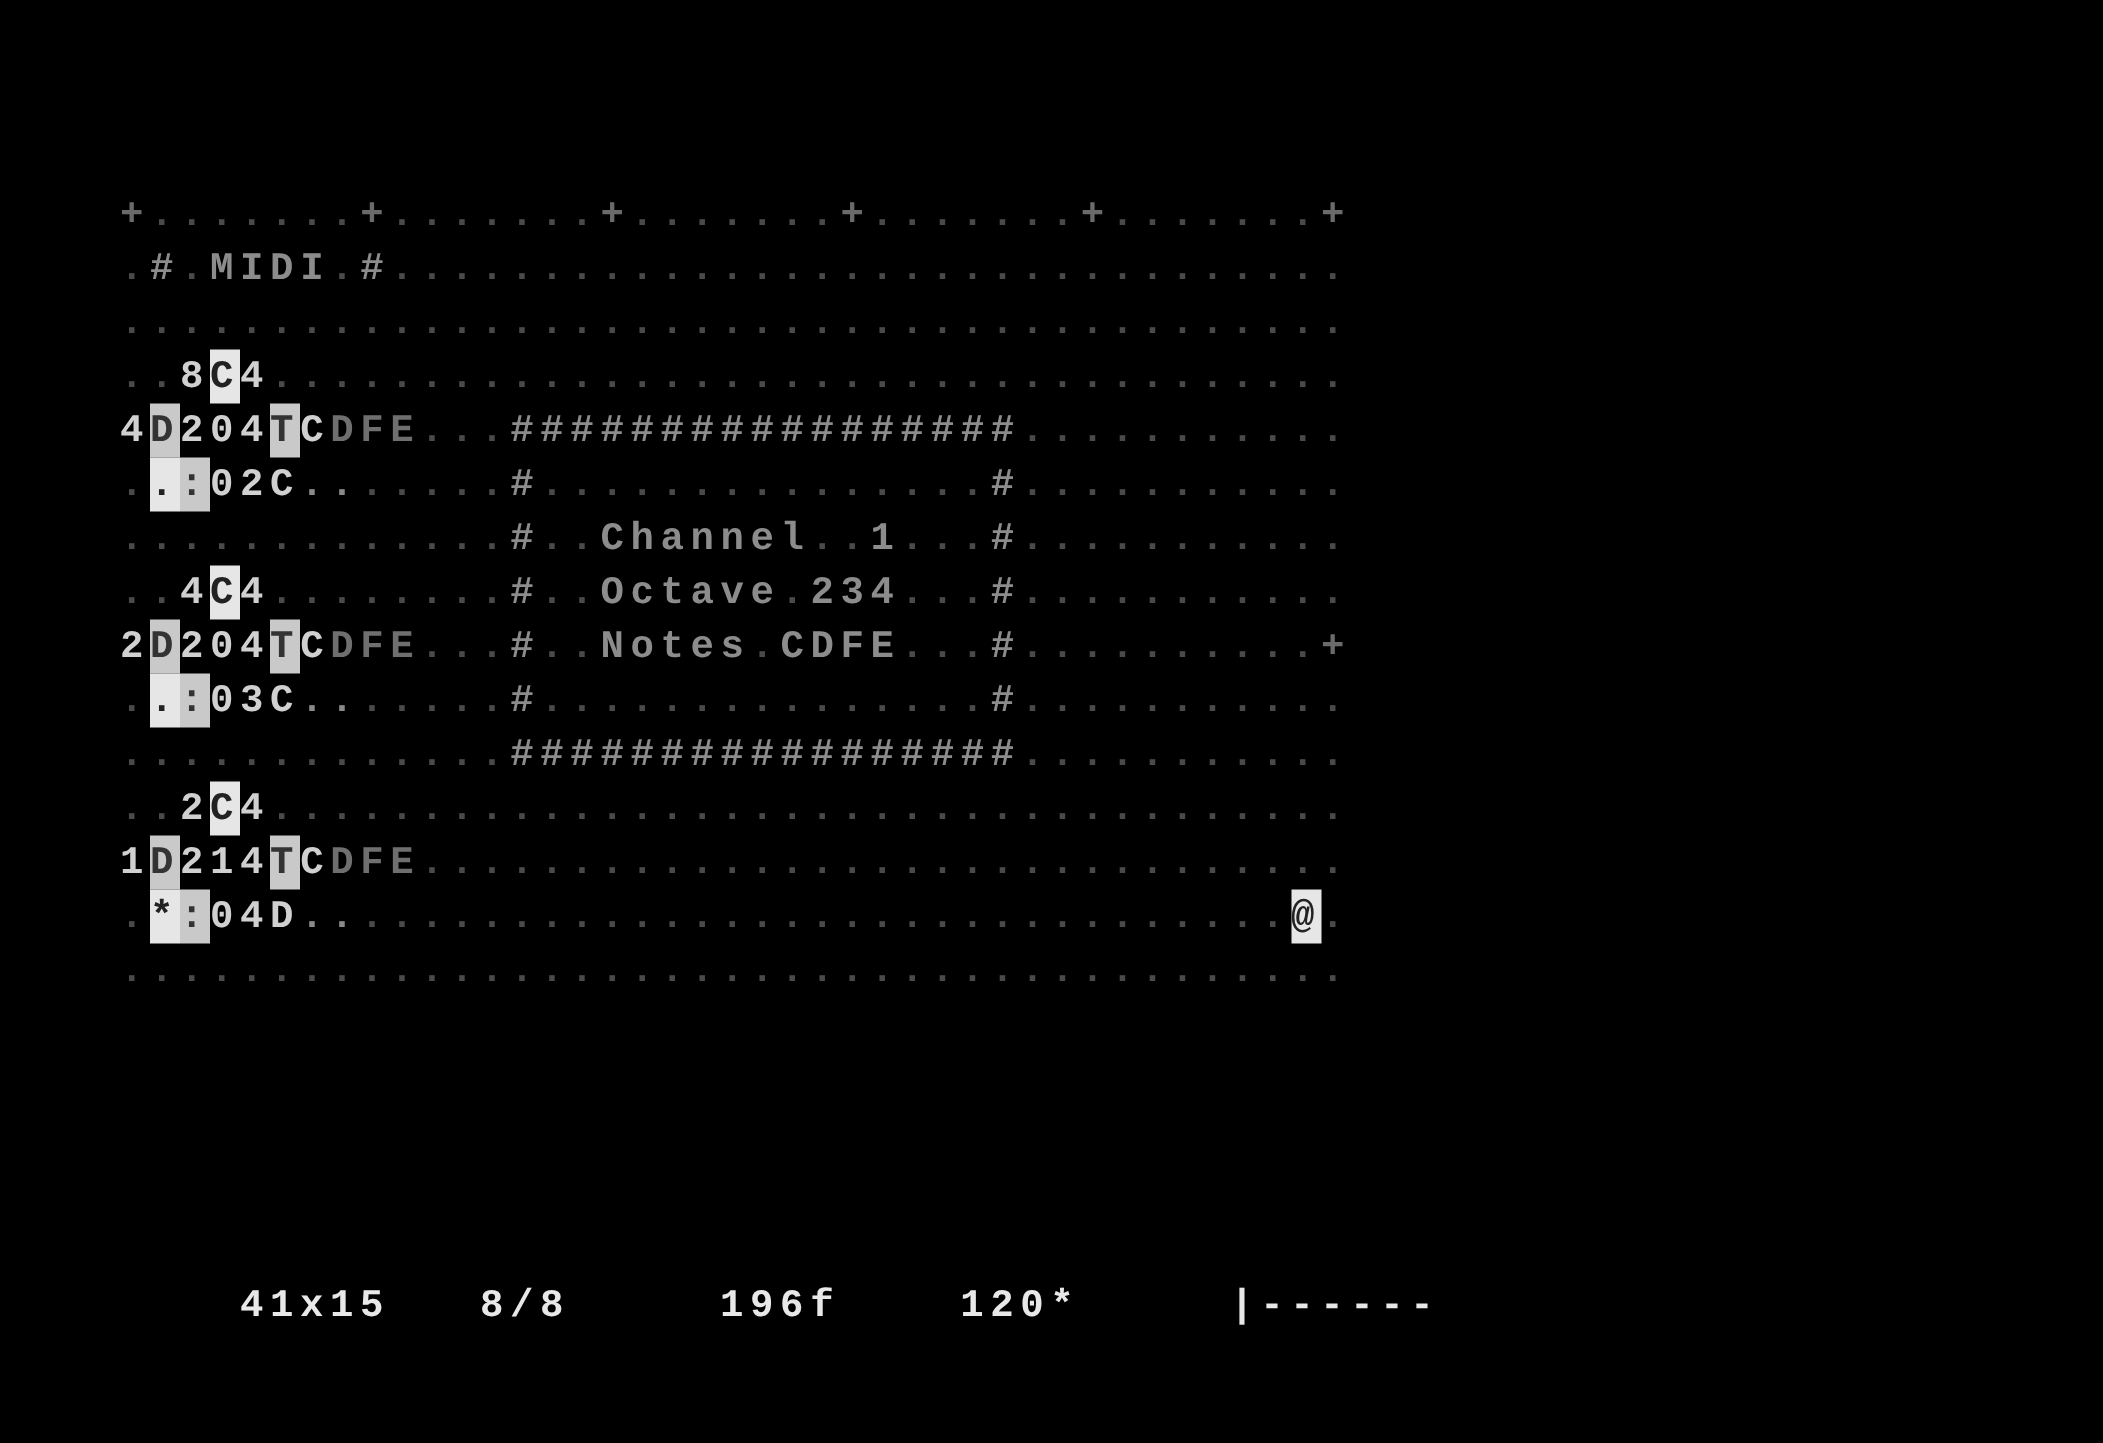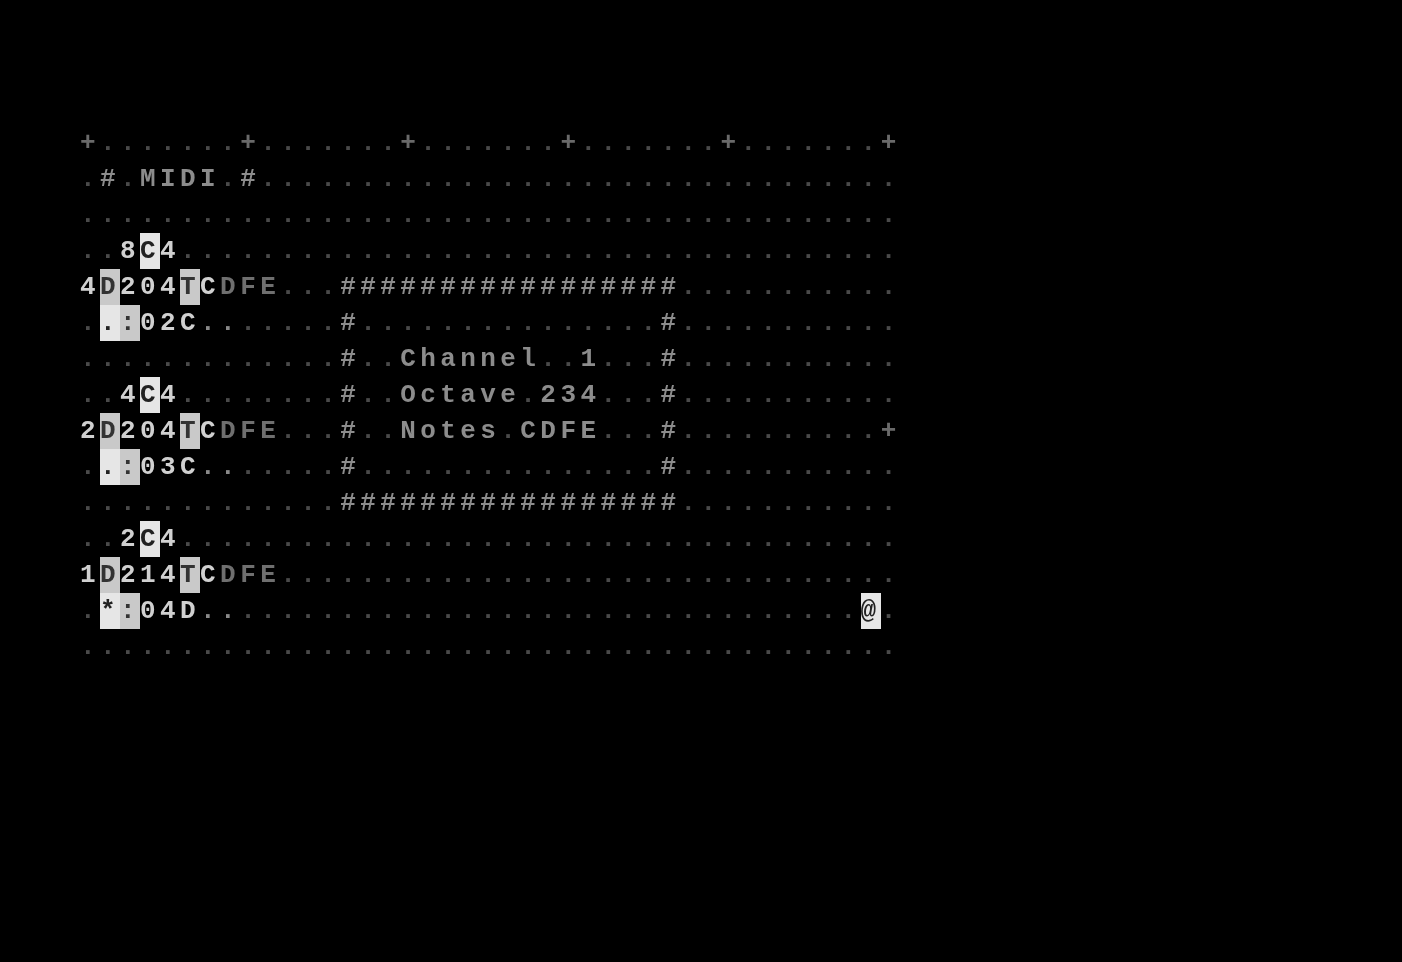--- a/index.html
+++ b/index.html
@@ -38,15 +38,18 @@
     color:#e8e8e8;
   }
 </style>
 </head>
 <body>
 
 <div class="wrap" id="grid"><div class="row"><span class="cell c-mark">+</span><span class="cell c-dim">.</span><span class="cell c-dim">.</span><span class="cell c-dim">.</span><span class="cell c-dim">.</span><span class="cell c-dim">.</span><span class="cell c-dim">.</span><span class="cell c-dim">.</span><span class="cell c-mark">+</span><span class="cell c-dim">.</span><span class="cell c-dim">.</span><span class="cell c-dim">.</span><span class="cell c-dim">.</span><span class="cell c-dim">.</span><span class="cell c-dim">.</span><span class="cell c-dim">.</span><span class="cell c-mark">+</span><span class="cell c-dim">.</span><span class="cell c-dim">.</span><span class="cell c-dim">.</span><span class="cell c-dim">.</span><span class="cell c-dim">.</span><span class="cell c-dim">.</span><span class="cell c-dim">.</span><span class="cell c-mark">+</span><span class="cell c-dim">.</span><span class="cell c-dim">.</span><span class="cell c-dim">.</span><span class="cell c-dim">.</span><span class="cell c-dim">.</span><span class="cell c-dim">.</span><span class="cell c-dim">.</span><span class="cell c-mark">+</span><span class="cell c-dim">.</span><span class="cell c-dim">.</span><span class="cell c-dim">.</span><span class="cell c-dim">.</span><span class="cell c-dim">.</span><span class="cell c-dim">.</span><span class="cell c-dim">.</span><span class="cell c-mark">+</span></div><div class="row"><span class="cell c-dim">.</span><span class="cell c-comment">#</span><span class="cell c-dim">.</span><span class="cell c-comment">M</span><span class="cell c-comment">I</span><span class="cell c-comment">D</span><span class="cell c-comment">I</span><span class="cell c-dim">.</span><span class="cell c-comment">#</span><span class="cell c-dim">.</span><span class="cell c-dim">.</span><span class="cell c-dim">.</span><span class="cell c-dim">.</span><span class="cell c-dim">.</span><span class="cell c-dim">.</span><span class="cell c-dim">.</span><span class="cell c-dim">.</span><span class="cell c-dim">.</span><span class="cell c-dim">.</span><span class="cell c-dim">.</span><span class="cell c-dim">.</span><span class="cell c-dim">.</span><span class="cell c-dim">.</span><span class="cell c-dim">.</span><span class="cell c-dim">.</span><span class="cell c-dim">.</span><span class="cell c-dim">.</span><span class="cell c-dim">.</span><span class="cell c-dim">.</span><span class="cell c-dim">.</span><span class="cell c-dim">.</span><span class="cell c-dim">.</span><span class="cell c-dim">.</span><span class="cell c-dim">.</span><span class="cell c-dim">.</span><span class="cell c-dim">.</span><span class="cell c-dim">.</span><span class="cell c-dim">.</span><span class="cell c-dim">.</span><span class="cell c-dim">.</span><span class="cell c-dim">.</span></div><div class="row"><span class="cell c-dim">.</span><span class="cell c-dim">.</span><span class="cell c-dim">.</span><span class="cell c-dim">.</span><span class="cell c-dim">.</span><span class="cell c-dim">.</span><span class="cell c-dim">.</span><span class="cell c-dim">.</span><span class="cell c-dim">.</span><span class="cell c-dim">.</span><span class="cell c-dim">.</span><span class="cell c-dim">.</span><span class="cell c-dim">.</span><span class="cell c-dim">.</span><span class="cell c-dim">.</span><span class="cell c-dim">.</span><span class="cell c-dim">.</span><span class="cell c-dim">.</span><span class="cell c-dim">.</span><span class="cell c-dim">.</span><span class="cell c-dim">.</span><span class="cell c-dim">.</span><span class="cell c-dim">.</span><span class="cell c-dim">.</span><span class="cell c-dim">.</span><span class="cell c-dim">.</span><span class="cell c-dim">.</span><span class="cell c-dim">.</span><span class="cell c-dim">.</span><span class="cell c-dim">.</span><span class="cell c-dim">.</span><span class="cell c-dim">.</span><span class="cell c-dim">.</span><span class="cell c-dim">.</span><span class="cell c-dim">.</span><span class="cell c-dim">.</span><span class="cell c-dim">.</span><span class="cell c-dim">.</span><span class="cell c-dim">.</span><span class="cell c-dim">.</span><span class="cell c-dim">.</span></div><div class="row"><span class="cell c-dim">.</span><span class="cell c-dim">.</span><span class="cell c-num">8</span><span class="cell c-sel">C</span><span class="cell c-num">4</span><span class="cell c-dim">.</span><span class="cell c-dim">.</span><span class="cell c-dim">.</span><span class="cell c-dim">.</span><span class="cell c-dim">.</span><span class="cell c-dim">.</span><span class="cell c-dim">.</span><span class="cell c-dim">.</span><span class="cell c-dim">.</span><span class="cell c-dim">.</span><span class="cell c-dim">.</span><span class="cell c-dim">.</span><span class="cell c-dim">.</span><span class="cell c-dim">.</span><span class="cell c-dim">.</span><span class="cell c-dim">.</span><span class="cell c-dim">.</span><span class="cell c-dim">.</span><span class="cell c-dim">.</span><span class="cell c-dim">.</span><span class="cell c-dim">.</span><span class="cell c-dim">.</span><span class="cell c-dim">.</span><span class="cell c-dim">.</span><span class="cell c-dim">.</span><span class="cell c-dim">.</span><span class="cell c-dim">.</span><span class="cell c-dim">.</span><span class="cell c-dim">.</span><span class="cell c-dim">.</span><span class="cell c-dim">.</span><span class="cell c-dim">.</span><span class="cell c-dim">.</span><span class="cell c-dim">.</span><span class="cell c-dim">.</span><span class="cell c-dim">.</span></div><div class="row"><span class="cell c-num">4</span><span class="cell c-op-bg">D</span><span class="cell c-num">2</span><span class="cell c-num">0</span><span class="cell c-num">4</span><span class="cell c-op-bg">T</span><span class="cell c-num">C</span><span class="cell c-faint">D</span><span class="cell c-faint">F</span><span class="cell c-faint">E</span><span class="cell c-dim">.</span><span class="cell c-dim">.</span><span class="cell c-dim">.</span><span class="cell c-comment">#</span><span class="cell c-comment">#</span><span class="cell c-comment">#</span><span class="cell c-comment">#</span><span class="cell c-comment">#</span><span class="cell c-comment">#</span><span class="cell c-comment">#</span><span class="cell c-comment">#</span><span class="cell c-comment">#</span><span class="cell c-comment">#</span><span class="cell c-comment">#</span><span class="cell c-comment">#</span><span class="cell c-comment">#</span><span class="cell c-comment">#</span><span class="cell c-comment">#</span><span class="cell c-comment">#</span><span class="cell c-comment">#</span><span class="cell c-dim">.</span><span class="cell c-dim">.</span><span class="cell c-dim">.</span><span class="cell c-dim">.</span><span class="cell c-dim">.</span><span class="cell c-dim">.</span><span class="cell c-dim">.</span><span class="cell c-dim">.</span><span class="cell c-dim">.</span><span class="cell c-dim">.</span><span class="cell c-dim">.</span></div><div class="row"><span class="cell c-dim">.</span><span class="cell c-sel">.</span><span class="cell c-op-bg">:</span><span class="cell c-num">0</span><span class="cell c-num">2</span><span class="cell c-num">C</span><span class="cell c-lo">.</span><span class="cell c-lo">.</span><span class="cell c-dim">.</span><span class="cell c-dim">.</span><span class="cell c-dim">.</span><span class="cell c-dim">.</span><span class="cell c-dim">.</span><span class="cell c-comment">#</span><span class="cell c-dim">.</span><span class="cell c-dim">.</span><span class="cell c-dim">.</span><span class="cell c-dim">.</span><span class="cell c-dim">.</span><span class="cell c-dim">.</span><span class="cell c-dim">.</span><span class="cell c-dim">.</span><span class="cell c-dim">.</span><span class="cell c-dim">.</span><span class="cell c-dim">.</span><span class="cell c-dim">.</span><span class="cell c-dim">.</span><span class="cell c-dim">.</span><span class="cell c-dim">.</span><span class="cell c-comment">#</span><span class="cell c-dim">.</span><span class="cell c-dim">.</span><span class="cell c-dim">.</span><span class="cell c-dim">.</span><span class="cell c-dim">.</span><span class="cell c-dim">.</span><span class="cell c-dim">.</span><span class="cell c-dim">.</span><span class="cell c-dim">.</span><span class="cell c-dim">.</span><span class="cell c-dim">.</span></div><div class="row"><span class="cell c-dim">.</span><span class="cell c-dim">.</span><span class="cell c-dim">.</span><span class="cell c-dim">.</span><span class="cell c-dim">.</span><span class="cell c-dim">.</span><span class="cell c-dim">.</span><span class="cell c-dim">.</span><span class="cell c-dim">.</span><span class="cell c-dim">.</span><span class="cell c-dim">.</span><span class="cell c-dim">.</span><span class="cell c-dim">.</span><span class="cell c-comment">#</span><span class="cell c-dim">.</span><span class="cell c-dim">.</span><span class="cell c-comment">C</span><span class="cell c-comment">h</span><span class="cell c-comment">a</span><span class="cell c-comment">n</span><span class="cell c-comment">n</span><span class="cell c-comment">e</span><span class="cell c-comment">l</span><span class="cell c-dim">.</span><span class="cell c-dim">.</span><span class="cell c-comment">1</span><span class="cell c-dim">.</span><span class="cell c-dim">.</span><span class="cell c-dim">.</span><span class="cell c-comment">#</span><span class="cell c-dim">.</span><span class="cell c-dim">.</span><span class="cell c-dim">.</span><span class="cell c-dim">.</span><span class="cell c-dim">.</span><span class="cell c-dim">.</span><span class="cell c-dim">.</span><span class="cell c-dim">.</span><span class="cell c-dim">.</span><span class="cell c-dim">.</span><span class="cell c-dim">.</span></div><div class="row"><span class="cell c-dim">.</span><span class="cell c-dim">.</span><span class="cell c-num">4</span><span class="cell c-sel">C</span><span class="cell c-num">4</span><span class="cell c-dim">.</span><span class="cell c-dim">.</span><span class="cell c-dim">.</span><span class="cell c-dim">.</span><span class="cell c-dim">.</span><span class="cell c-dim">.</span><span class="cell c-dim">.</span><span class="cell c-dim">.</span><span class="cell c-comment">#</span><span class="cell c-dim">.</span><span class="cell c-dim">.</span><span class="cell c-comment">O</span><span class="cell c-comment">c</span><span class="cell c-comment">t</span><span class="cell c-comment">a</span><span class="cell c-comment">v</span><span class="cell c-comment">e</span><span class="cell c-dim">.</span><span class="cell c-comment">2</span><span class="cell c-comment">3</span><span class="cell c-comment">4</span><span class="cell c-dim">.</span><span class="cell c-dim">.</span><span class="cell c-dim">.</span><span class="cell c-comment">#</span><span class="cell c-dim">.</span><span class="cell c-dim">.</span><span class="cell c-dim">.</span><span class="cell c-dim">.</span><span class="cell c-dim">.</span><span class="cell c-dim">.</span><span class="cell c-dim">.</span><span class="cell c-dim">.</span><span class="cell c-dim">.</span><span class="cell c-dim">.</span><span class="cell c-dim">.</span></div><div class="row"><span class="cell c-num">2</span><span class="cell c-op-bg">D</span><span class="cell c-num">2</span><span class="cell c-num">0</span><span class="cell c-num">4</span><span class="cell c-op-bg">T</span><span class="cell c-num">C</span><span class="cell c-faint">D</span><span class="cell c-faint">F</span><span class="cell c-faint">E</span><span class="cell c-dim">.</span><span class="cell c-dim">.</span><span class="cell c-dim">.</span><span class="cell c-comment">#</span><span class="cell c-dim">.</span><span class="cell c-dim">.</span><span class="cell c-comment">N</span><span class="cell c-comment">o</span><span class="cell c-comment">t</span><span class="cell c-comment">e</span><span class="cell c-comment">s</span><span class="cell c-dim">.</span><span class="cell c-comment">C</span><span class="cell c-comment">D</span><span class="cell c-comment">F</span><span class="cell c-comment">E</span><span class="cell c-dim">.</span><span class="cell c-dim">.</span><span class="cell c-dim">.</span><span class="cell c-comment">#</span><span class="cell c-dim">.</span><span class="cell c-dim">.</span><span class="cell c-dim">.</span><span class="cell c-dim">.</span><span class="cell c-dim">.</span><span class="cell c-dim">.</span><span class="cell c-dim">.</span><span class="cell c-dim">.</span><span class="cell c-dim">.</span><span class="cell c-dim">.</span><span class="cell c-mark">+</span></div><div class="row"><span class="cell c-dim">.</span><span class="cell c-sel">.</span><span class="cell c-op-bg">:</span><span class="cell c-num">0</span><span class="cell c-num">3</span><span class="cell c-num">C</span><span class="cell c-lo">.</span><span class="cell c-lo">.</span><span class="cell c-dim">.</span><span class="cell c-dim">.</span><span class="cell c-dim">.</span><span class="cell c-dim">.</span><span class="cell c-dim">.</span><span class="cell c-comment">#</span><span class="cell c-dim">.</span><span class="cell c-dim">.</span><span class="cell c-dim">.</span><span class="cell c-dim">.</span><span class="cell c-dim">.</span><span class="cell c-dim">.</span><span class="cell c-dim">.</span><span class="cell c-dim">.</span><span class="cell c-dim">.</span><span class="cell c-dim">.</span><span class="cell c-dim">.</span><span class="cell c-dim">.</span><span class="cell c-dim">.</span><span class="cell c-dim">.</span><span class="cell c-dim">.</span><span class="cell c-comment">#</span><span class="cell c-dim">.</span><span class="cell c-dim">.</span><span class="cell c-dim">.</span><span class="cell c-dim">.</span><span class="cell c-dim">.</span><span class="cell c-dim">.</span><span class="cell c-dim">.</span><span class="cell c-dim">.</span><span class="cell c-dim">.</span><span class="cell c-dim">.</span><span class="cell c-dim">.</span></div><div class="row"><span class="cell c-dim">.</span><span class="cell c-dim">.</span><span class="cell c-dim">.</span><span class="cell c-dim">.</span><span class="cell c-dim">.</span><span class="cell c-dim">.</span><span class="cell c-dim">.</span><span class="cell c-dim">.</span><span class="cell c-dim">.</span><span class="cell c-dim">.</span><span class="cell c-dim">.</span><span class="cell c-dim">.</span><span class="cell c-dim">.</span><span class="cell c-comment">#</span><span class="cell c-comment">#</span><span class="cell c-comment">#</span><span class="cell c-comment">#</span><span class="cell c-comment">#</span><span class="cell c-comment">#</span><span class="cell c-comment">#</span><span class="cell c-comment">#</span><span class="cell c-comment">#</span><span class="cell c-comment">#</span><span class="cell c-comment">#</span><span class="cell c-comment">#</span><span class="cell c-comment">#</span><span class="cell c-comment">#</span><span class="cell c-comment">#</span><span class="cell c-comment">#</span><span class="cell c-comment">#</span><span class="cell c-dim">.</span><span class="cell c-dim">.</span><span class="cell c-dim">.</span><span class="cell c-dim">.</span><span class="cell c-dim">.</span><span class="cell c-dim">.</span><span class="cell c-dim">.</span><span class="cell c-dim">.</span><span class="cell c-dim">.</span><span class="cell c-dim">.</span><span class="cell c-dim">.</span></div><div class="row"><span class="cell c-dim">.</span><span class="cell c-dim">.</span><span class="cell c-num">2</span><span class="cell c-sel">C</span><span class="cell c-num">4</span><span class="cell c-dim">.</span><span class="cell c-dim">.</span><span class="cell c-dim">.</span><span class="cell c-dim">.</span><span class="cell c-dim">.</span><span class="cell c-dim">.</span><span class="cell c-dim">.</span><span class="cell c-dim">.</span><span class="cell c-dim">.</span><span class="cell c-dim">.</span><span class="cell c-dim">.</span><span class="cell c-dim">.</span><span class="cell c-dim">.</span><span class="cell c-dim">.</span><span class="cell c-dim">.</span><span class="cell c-dim">.</span><span class="cell c-dim">.</span><span class="cell c-dim">.</span><span class="cell c-dim">.</span><span class="cell c-dim">.</span><span class="cell c-dim">.</span><span class="cell c-dim">.</span><span class="cell c-dim">.</span><span class="cell c-dim">.</span><span class="cell c-dim">.</span><span class="cell c-dim">.</span><span class="cell c-dim">.</span><span class="cell c-dim">.</span><span class="cell c-dim">.</span><span class="cell c-dim">.</span><span class="cell c-dim">.</span><span class="cell c-dim">.</span><span class="cell c-dim">.</span><span class="cell c-dim">.</span><span class="cell c-dim">.</span><span class="cell c-dim">.</span></div><div class="row"><span class="cell c-num">1</span><span class="cell c-op-bg">D</span><span class="cell c-num">2</span><span class="cell c-num">1</span><span class="cell c-num">4</span><span class="cell c-op-bg">T</span><span class="cell c-num">C</span><span class="cell c-faint">D</span><span class="cell c-faint">F</span><span class="cell c-faint">E</span><span class="cell c-dim">.</span><span class="cell c-dim">.</span><span class="cell c-dim">.</span><span class="cell c-dim">.</span><span class="cell c-dim">.</span><span class="cell c-dim">.</span><span class="cell c-dim">.</span><span class="cell c-dim">.</span><span class="cell c-dim">.</span><span class="cell c-dim">.</span><span class="cell c-dim">.</span><span class="cell c-dim">.</span><span class="cell c-dim">.</span><span class="cell c-dim">.</span><span class="cell c-dim">.</span><span class="cell c-dim">.</span><span class="cell c-dim">.</span><span class="cell c-dim">.</span><span class="cell c-dim">.</span><span class="cell c-dim">.</span><span class="cell c-dim">.</span><span class="cell c-dim">.</span><span class="cell c-dim">.</span><span class="cell c-dim">.</span><span class="cell c-dim">.</span><span class="cell c-dim">.</span><span class="cell c-dim">.</span><span class="cell c-dim">.</span><span class="cell c-dim">.</span><span class="cell c-dim">.</span><span class="cell c-dim">.</span></div><div class="row"><span class="cell c-dim">.</span><span class="cell c-sel">*</span><span class="cell c-op-bg">:</span><span class="cell c-num">0</span><span class="cell c-num">4</span><span class="cell c-num">D</span><span class="cell c-lo">.</span><span class="cell c-lo">.</span><span class="cell c-dim">.</span><span class="cell c-dim">.</span><span class="cell c-dim">.</span><span class="cell c-dim">.</span><span class="cell c-dim">.</span><span class="cell c-dim">.</span><span class="cell c-dim">.</span><span class="cell c-dim">.</span><span class="cell c-dim">.</span><span class="cell c-dim">.</span><span class="cell c-dim">.</span><span class="cell c-dim">.</span><span class="cell c-dim">.</span><span class="cell c-dim">.</span><span class="cell c-dim">.</span><span class="cell c-dim">.</span><span class="cell c-dim">.</span><span class="cell c-dim">.</span><span class="cell c-dim">.</span><span class="cell c-dim">.</span><span class="cell c-dim">.</span><span class="cell c-dim">.</span><span class="cell c-dim">.</span><span class="cell c-dim">.</span><span class="cell c-dim">.</span><span class="cell c-dim">.</span><span class="cell c-dim">.</span><span class="cell c-dim">.</span><span class="cell c-dim">.</span><span class="cell c-dim">.</span><span class="cell c-dim">.</span><span class="cell c-sel">@</span><span class="cell c-dim">.</span></div><div class="row"><span class="cell c-dim">.</span><span class="cell c-dim">.</span><span class="cell c-dim">.</span><span class="cell c-dim">.</span><span class="cell c-dim">.</span><span class="cell c-dim">.</span><span class="cell c-dim">.</span><span class="cell c-dim">.</span><span class="cell c-dim">.</span><span class="cell c-dim">.</span><span class="cell c-dim">.</span><span class="cell c-dim">.</span><span class="cell c-dim">.</span><span class="cell c-dim">.</span><span class="cell c-dim">.</span><span class="cell c-dim">.</span><span class="cell c-dim">.</span><span class="cell c-dim">.</span><span class="cell c-dim">.</span><span class="cell c-dim">.</span><span class="cell c-dim">.</span><span class="cell c-dim">.</span><span class="cell c-dim">.</span><span class="cell c-dim">.</span><span class="cell c-dim">.</span><span class="cell c-dim">.</span><span class="cell c-dim">.</span><span class="cell c-dim">.</span><span class="cell c-dim">.</span><span class="cell c-dim">.</span><span class="cell c-dim">.</span><span class="cell c-dim">.</span><span class="cell c-dim">.</span><span class="cell c-dim">.</span><span class="cell c-dim">.</span><span class="cell c-dim">.</span><span class="cell c-dim">.</span><span class="cell c-dim">.</span><span class="cell c-dim">.</span><span class="cell c-dim">.</span><span class="cell c-dim">.</span></div></div>
 
 <div class="status">
   <div class="row">
+    <span>41x15</span><span>   </span><span>8/8</span><span>     </span><span>196f</span><span>    </span><span>120*</span><span>     </span><span>|------</span>
+  </div>
+  <div class="row">
     
   </div>
 </div>
 
 </body></html>

